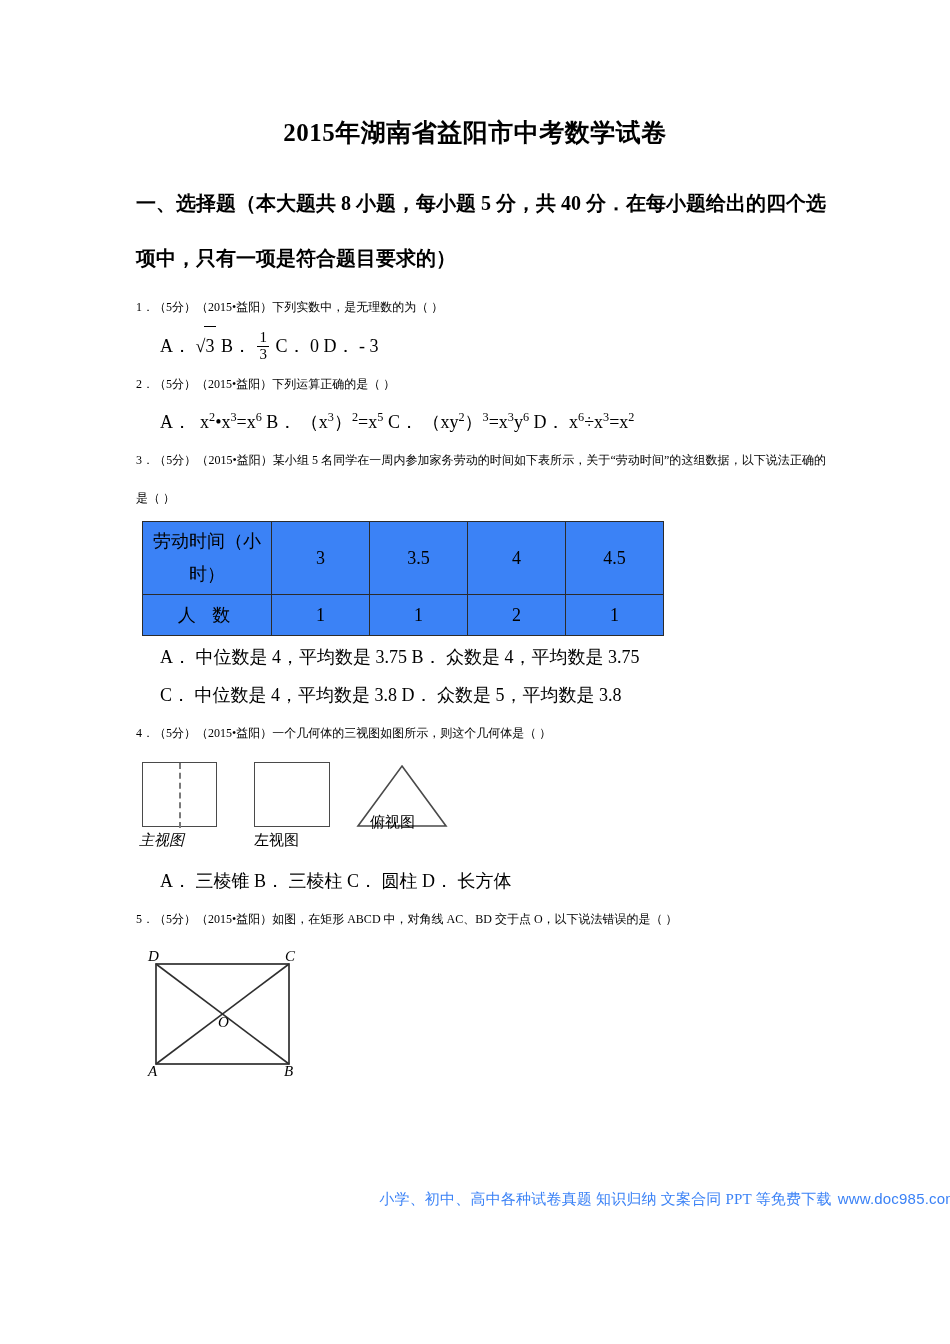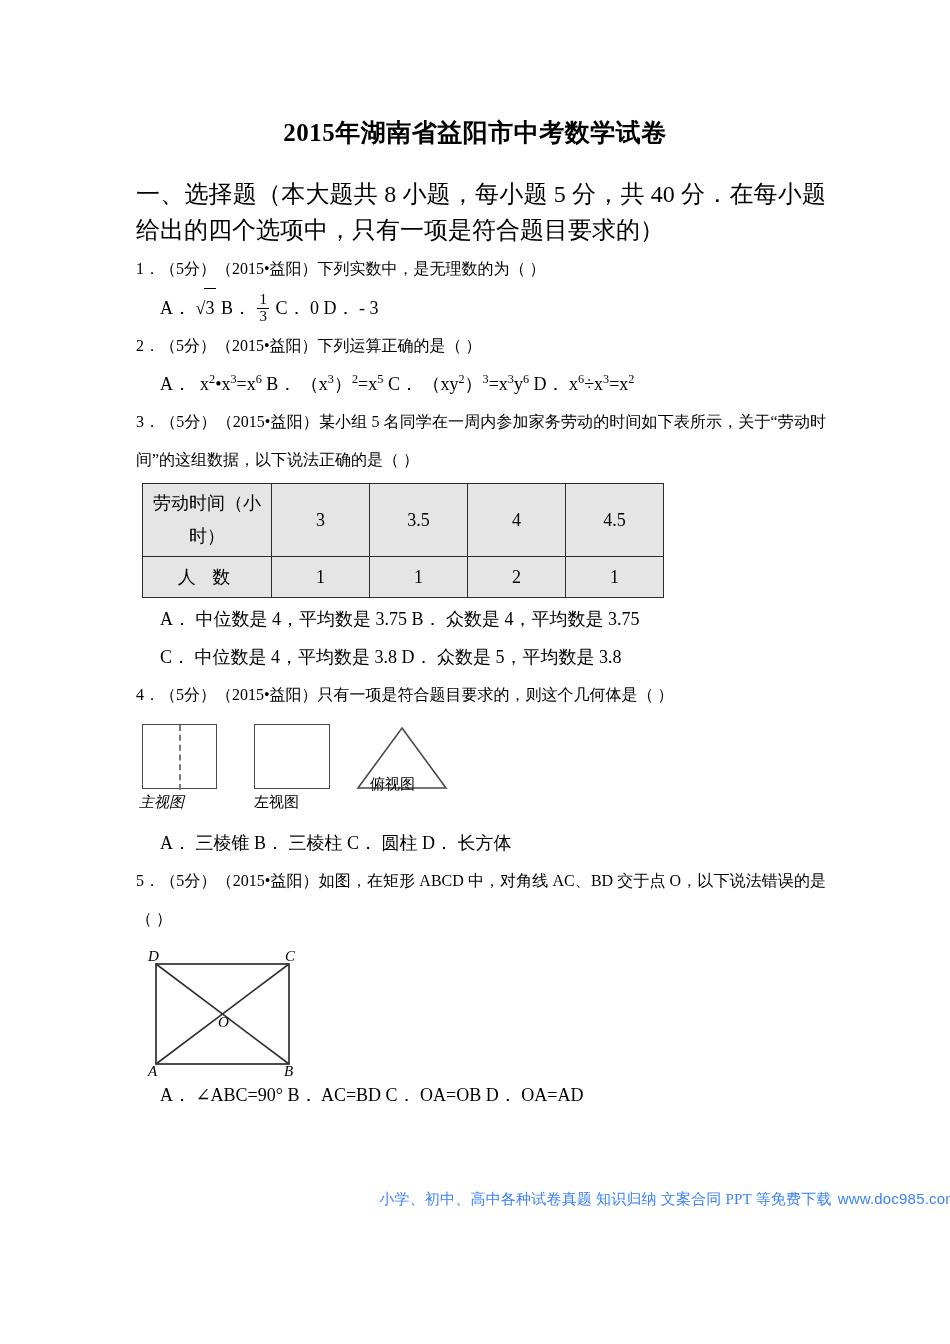--- a/index.html
+++ b/index.html
@@ -37,30 +37,30 @@
 
   
   .content {
     position: absolute;
     left: 136px;
     top: 176px;
     width: 690px;
   }
 
   .section-head {
-    font-size: 24px;
-    font-weight: normal;
-    line-height: 36px;
+    font-size: 20px;
+    font-weight: bold;
+    line-height: 55px;
     text-align: justify;
     text-justify: inter-ideograph;
     margin-bottom: 2px;
   }
 
   .q {
-    font-size: 16px;
+    font-size: 12px;
     line-height: 38px;
     text-align: justify;
     text-justify: inter-ideograph;
   }
 
   .opts {
     font-size: 18px;
     line-height: 38px;
     padding-left: 24px;
   }
@@ -87,21 +87,21 @@
     padding: 0 2px 0 1px;
     margin-left: -1px;
   }
 
   
   .data-table {
     border-collapse: collapse;
     margin: 4px 0 2px 6px;
     table-layout: fixed;
     width: 518px;
-    background: #e5e5e5;
+    background: #3b82f6;
   }
   .data-table td {
     border: 1.3px solid #2b2b2b;
     text-align: center;
     font-size: 18px;
     padding: 2px 0;
     vertical-align: middle;
   }
   .data-table .hdr-cell {
     width: 128px;
@@ -230,21 +230,21 @@
         </tr>
       </tbody>
     </table>
 
     <div class="opts">
       <span class="opts-row">A．  中位数是 4，平均数是 3.75 B．  众数是 4，平均数是 3.75</span>
       <span class="opts-row">C．  中位数是 4，平均数是 3.8 D．  众数是 5，平均数是 3.8</span>
     </div>
 
     <div class="q">
-      <span>4．</span><span>（5分）</span><span>（2015•益阳）</span><span>只有一项是符合题目要求的，则这个几何体是（  ）</span>
+      <span>4．</span><span>（5分）</span><span>（2015•益阳）</span><span>一个几何体的三视图如图所示，则这个几何体是（  ）</span>
     </div>
 
     <div class="fig-threeview">
 
       <div class="tv-item" style="left:6px;">
         <div class="tv-box" style="width:75px;height:65px;position:relative;">
           <div class="tv-dash" style="left:36px;height:65px;"></div>
         </div>
         <div class="tv-label" style="left:-3px;top:68px;font-style:italic;">主视图</div>
       </div>
@@ -276,23 +276,20 @@
         <line x1="6" y1="14" x2="139" y2="114" stroke="#2f2f2f" stroke-width="1.6"></line>
         <line x1="139" y1="14" x2="6" y2="114" stroke="#2f2f2f" stroke-width="1.6"></line>
       </svg>
       <span class="pt-label" style="left:12px;top:4px;">D</span>
       <span class="pt-label" style="left:149px;top:4px;">C</span>
       <span class="pt-label" style="left:12px;top:119px;">A</span>
       <span class="pt-label" style="left:148px;top:119px;">B</span>
       <span class="pt-label" style="left:82px;top:70px;">O</span>
     </div>
 
-    <div class="opts">
-      <span class="opts-row">A．  ∠ABC=90° B．  AC=BD C．  OA=OB D．  OA=AD</span>
-    </div>
 
 
   </div>
 
   <div class="footer">
     <span>小学、初中、高中各种试卷真题 知识归纳 文案合同 PPT 等免费下载</span><span class="url">www.doc985.com</span>
   </div>
 
 </div>
 

